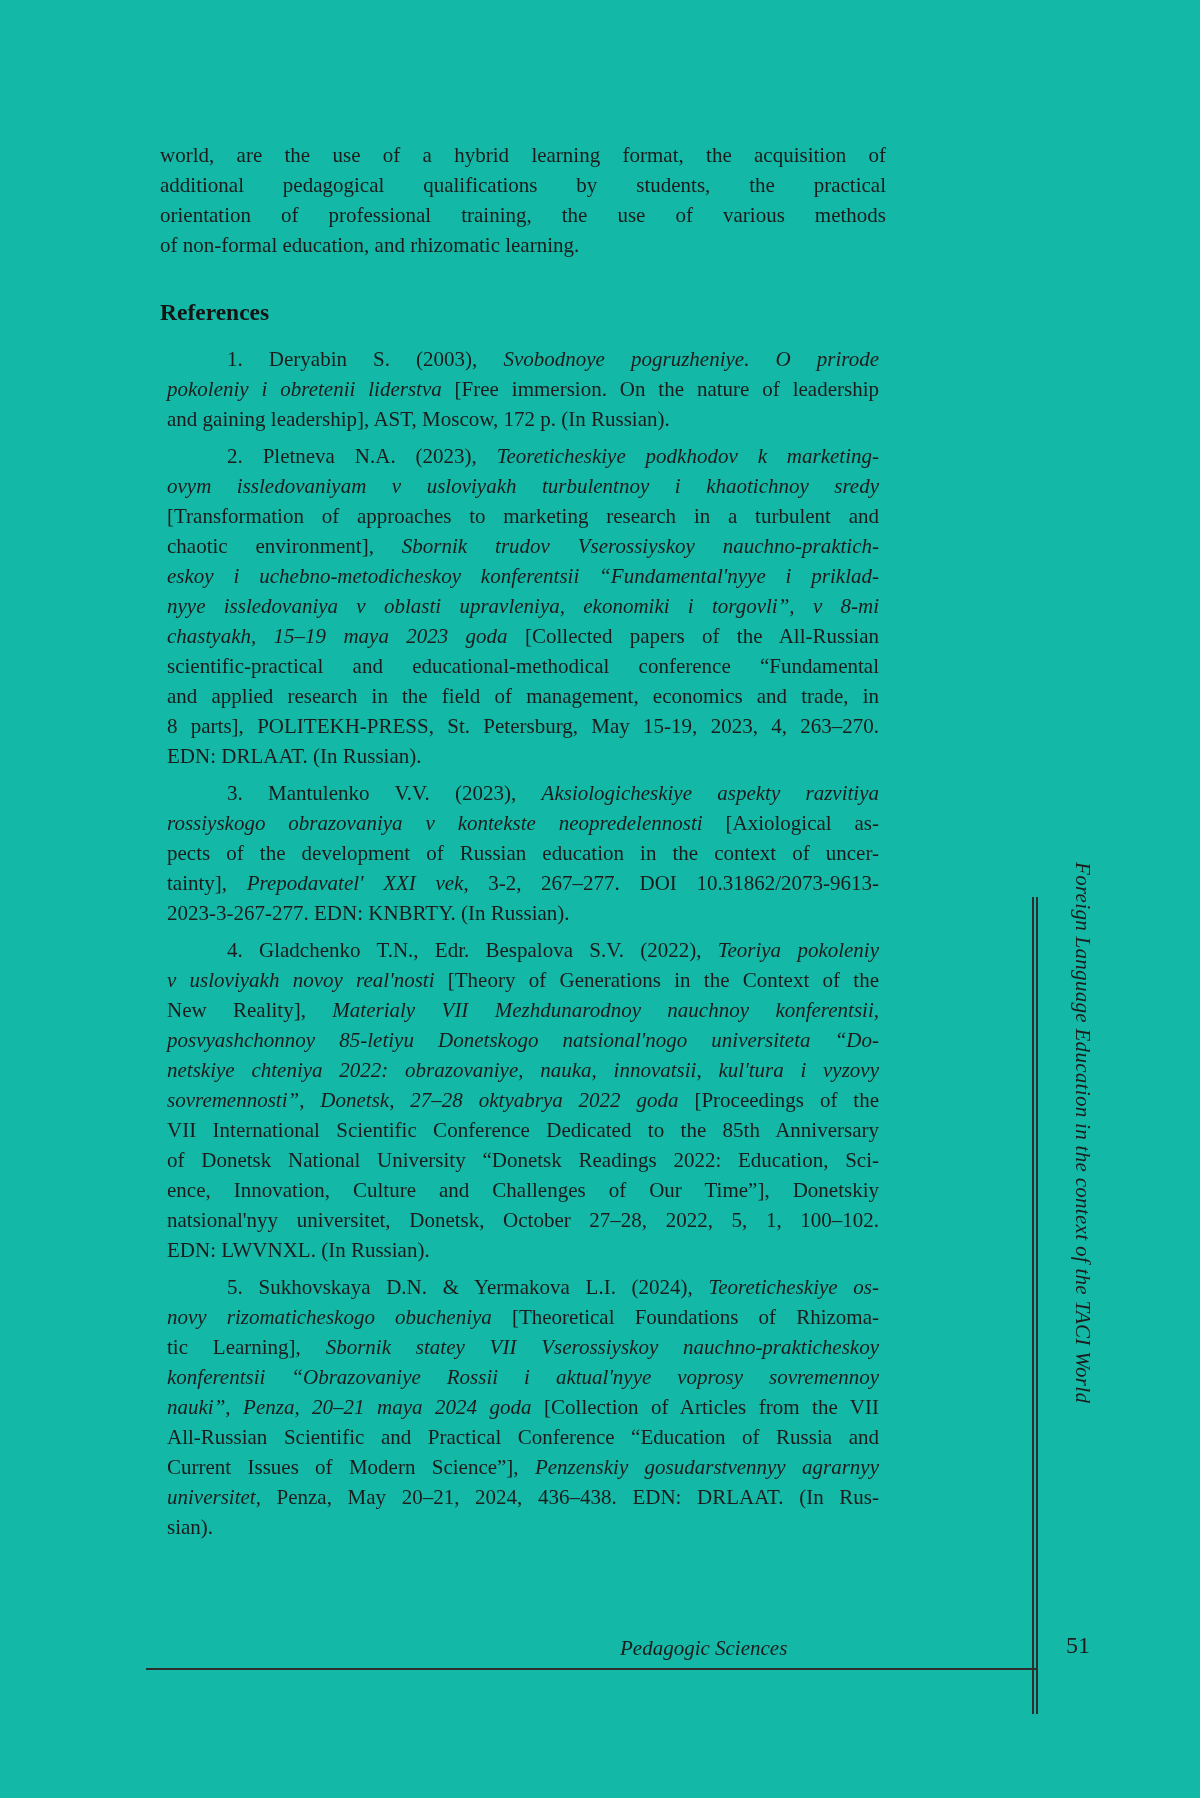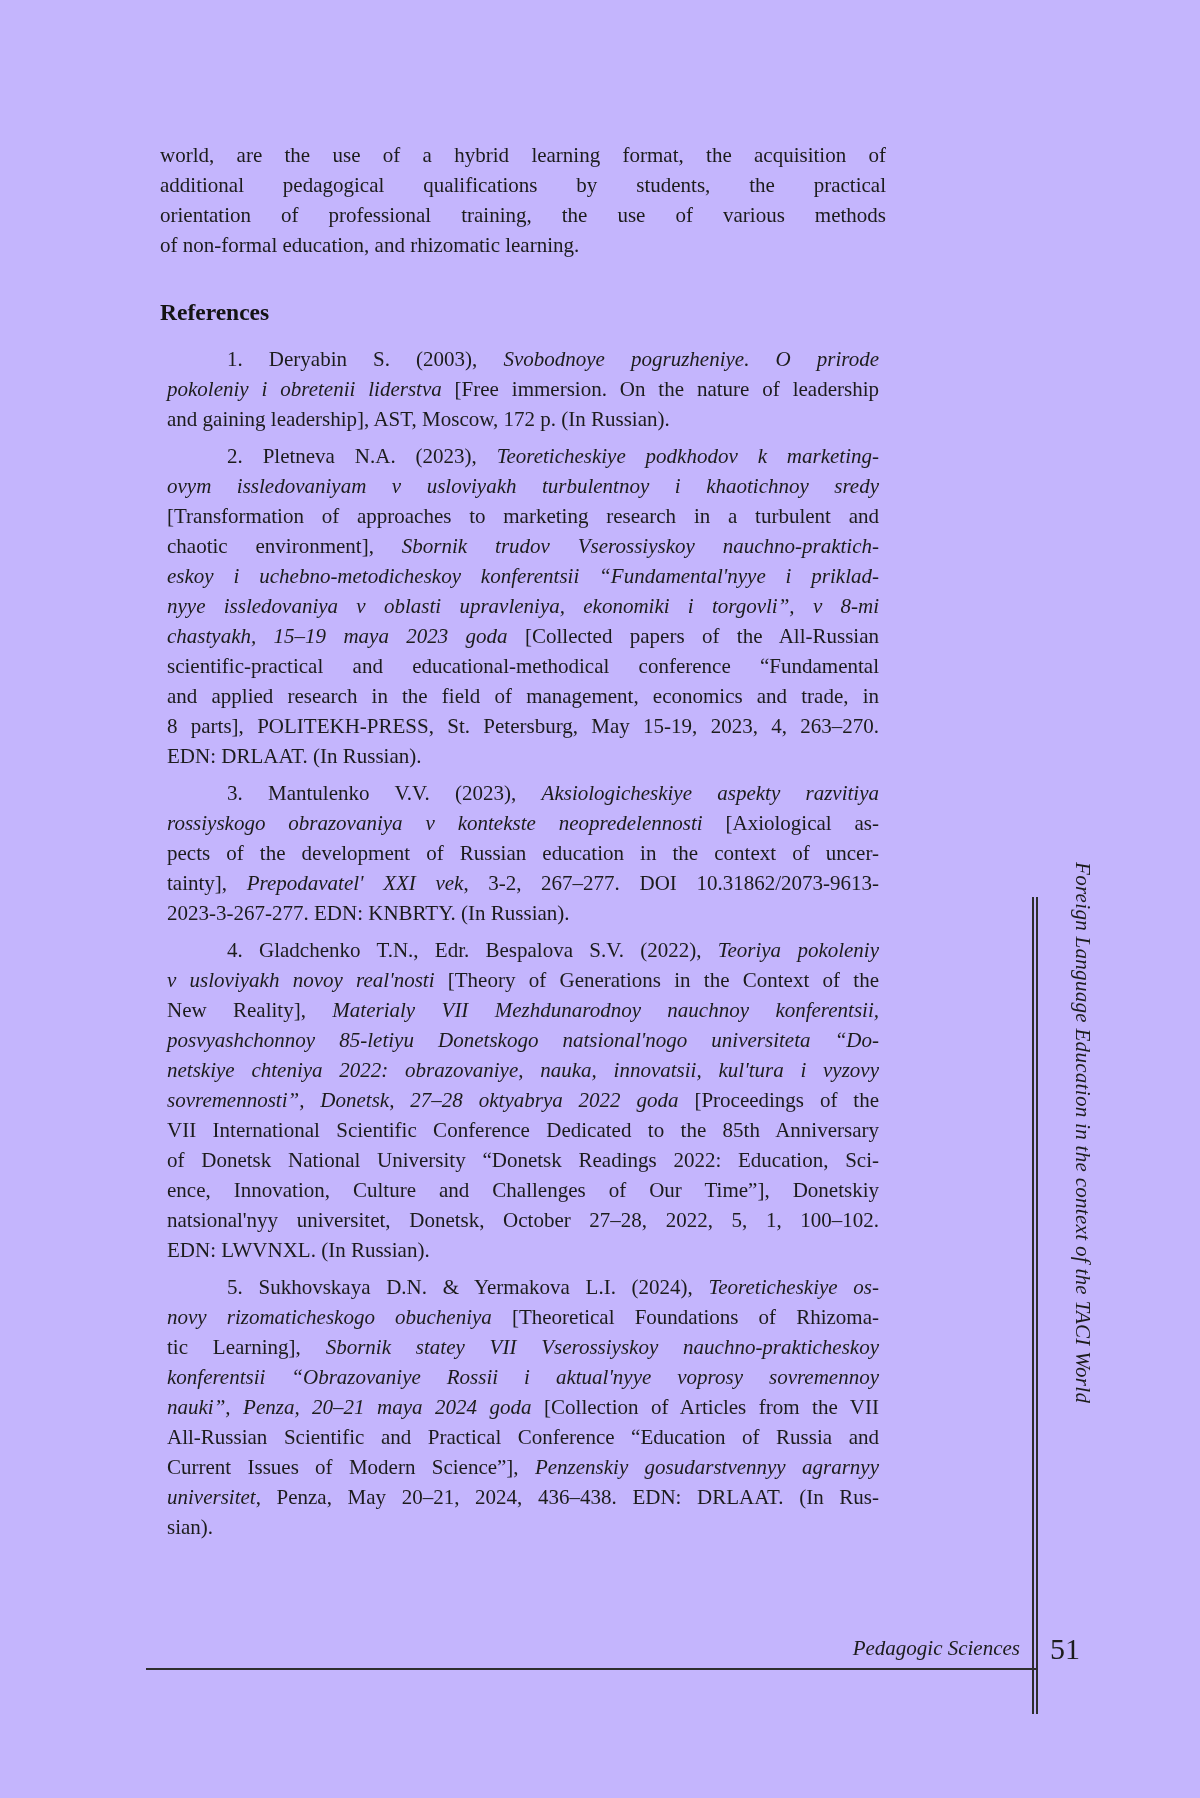--- a/index.html
+++ b/index.html
@@ -1,18 +1,18 @@
 <!DOCTYPE html>
 <html><head>
 <meta charset="utf-8">
 <style>
   html,body { margin:0; padding:0; background:#ffffff; }
   .page {
     position:relative; width:1200px; height:1798px;
-    background:#c4b5fd; overflow:hidden;
+    background:#14b8a6; overflow:hidden;
     font-family:"Liberation Serif","DejaVu Serif",serif;
     color:#1c1c1c;
   }
   .text-block {
     position:absolute; left:160px; top:140px; width:726px;
     font-size:21px; line-height:30px;
   }
   .line { text-align:justify; text-align-last:justify; }
   .line.last { text-align-last:left; }
   .line.indent { padding-left:60px; }
@@ -30,25 +30,25 @@
   .side-rule {
     position:absolute; left:1032px; top:897px; height:817px; width:2px;
     border-left:2px solid #2e2e2e; border-right:2px solid #2e2e2e;
   }
   .footer-rule {
     position:absolute; left:146px; top:1668px; width:892px; height:2px;
     background:#2e2e2e;
   }
   .footer-label {
     position:absolute; left:620px; top:1636px; width:400px;
-    text-align:right; font-style:italic; font-size:21px; color:#1c1c1c;
+    font-style:italic; font-size:21px; color:#1c1c1c;
   }
   .page-number {
     position:absolute; left:1050px; top:1632px; width:56px;
-    text-align:left; font-size:30px; color:#1c1c1c;
+    text-align:center; font-size:24px; color:#1c1c1c;
   }
 </style>
 </head>
 <body>
 
 <div class="page">
 
   <div class="text-block">
     <div class="para">
         <div class="line"><span>world, are the use of a hybrid learning format, the acquisition of</span></div>

